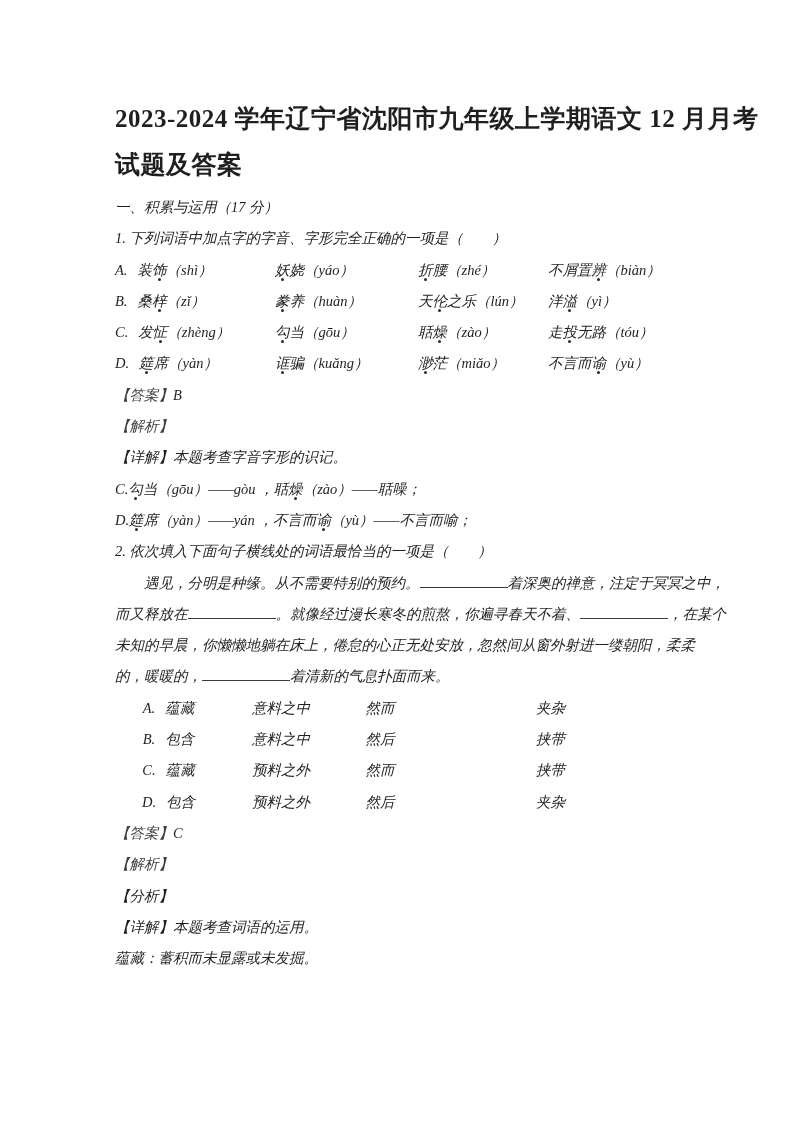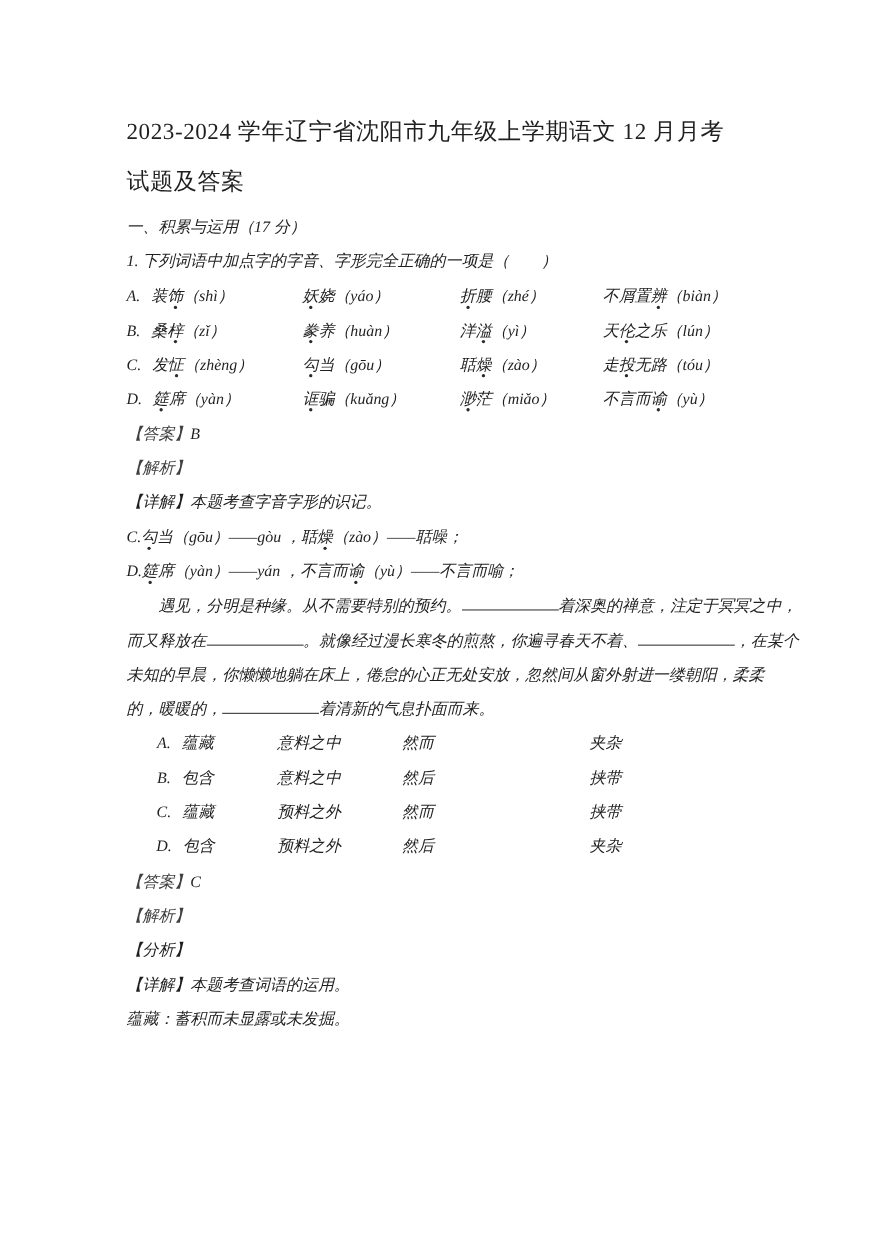--- a/index.html
+++ b/index.html
@@ -9,22 +9,22 @@
     overflow: hidden;
     font-family: "Liberation Serif", "DejaVu Serif", serif;
     color: #1f1f1f;
   }
   .page {
     position: absolute;
     left: 115px; top: 96px;
     width: 566px;
   }
   .title-line {
-    font-size: 21px;
-    font-weight: 400;
+    font-size: 25px;
+    font-weight: 700;
     line-height: 46px;
     white-space: nowrap;
     letter-spacing: 0.5px;
   }
   .doc-body {
     margin-top: 4px;
     font-size: 14.5px;
     line-height: 31.3px;
   }
   .line { white-space: nowrap; font-style: italic; }
@@ -77,22 +77,22 @@
     <div class="line opt-grid-q1">
       <span><span class="opt-label">A.</span><span><span>装</span><span class="em-dot">饰</span><span>（shì）</span></span></span>
       <span><span class="em-dot">妖</span><span>娆</span><span>（yáo）</span></span>
       <span><span class="em-dot">折</span><span>腰</span><span>（zhé）</span></span>
       <span><span>不屑置</span><span class="em-dot">辨</span><span>（biàn）</span></span>
     </div>
 
     <div class="line opt-grid-q1">
       <span><span class="opt-label">B.</span><span><span>桑</span><span class="em-dot">梓</span><span>（zǐ）</span></span></span>
       <span><span class="em-dot">豢</span><span>养</span><span>（huàn）</span></span>
+      <span><span>天</span><span class="em-dot">伦</span><span>之乐（lún）</span></span>
       <span><span>洋</span><span class="em-dot">溢</span><span>（yì）</span></span>
-      <span><span>天</span><span class="em-dot">伦</span><span>之乐（lún）</span></span>
     </div>
 
     <div class="line opt-grid-q1">
       <span><span class="opt-label">C.</span><span><span>发</span><span class="em-dot">怔</span><span>（zhèng）</span></span></span>
       <span><span class="em-dot">勾</span><span>当</span><span>（gōu）</span></span>
       <span><span>聒</span><span class="em-dot">燥</span><span>（zào）</span></span>
       <span><span>走</span><span class="em-dot">投</span><span>无路（tóu）</span></span>
     </div>
 
     <div class="line opt-grid-q1">
@@ -109,20 +109,21 @@
     <div class="line">
       <span class="accent">【解析】</span>
     </div>
 
     <div class="line">【详解】本题考查字音字形的识记。</div>
 
     <div class="line"><span>C.</span><span class="em-dot">勾</span><span>当（gōu）——gòu ，聒</span><span class="em-dot">燥</span><span>（zào）——聒噪；</span></div>
     <div class="line"><span>D.</span><span class="em-dot">筵</span><span>席（yàn）——yán ，不言而</span><span class="em-dot">谕</span><span>（yù）——不言而喻；</span></div>
 
 
+    <div class="line">2. 依次填入下面句子横线处的词语最恰当的一项是（　　）</div>
 
     <div class="line indent"><span>遇见，分明是种缘。从不需要特别的预约。</span><span class="blank"></span><span>着深奥的禅意，注定于冥冥之中，</span></div>
     <div class="line"><span>而又释放在</span><span class="blank"></span><span>。就像经过漫长寒冬的煎熬，你遍寻春天不着、</span><span class="blank"></span><span>，在某个</span></div>
     <div class="line"><span>未知的早晨，你懒懒地躺在床上，倦怠的心正无处安放，忽然间从窗外射进一缕朝阳，柔柔</span></div>
     <div class="line"><span>的，暖暖的，</span><span class="blank"></span><span>着清新的气息扑面而来。</span></div>
 
     <div class="line opt-grid-q2">
       <span><span class="opt-label">A.</span><span>蕴藏</span></span>
       <span>意料之中</span>
       <span>然而</span>

